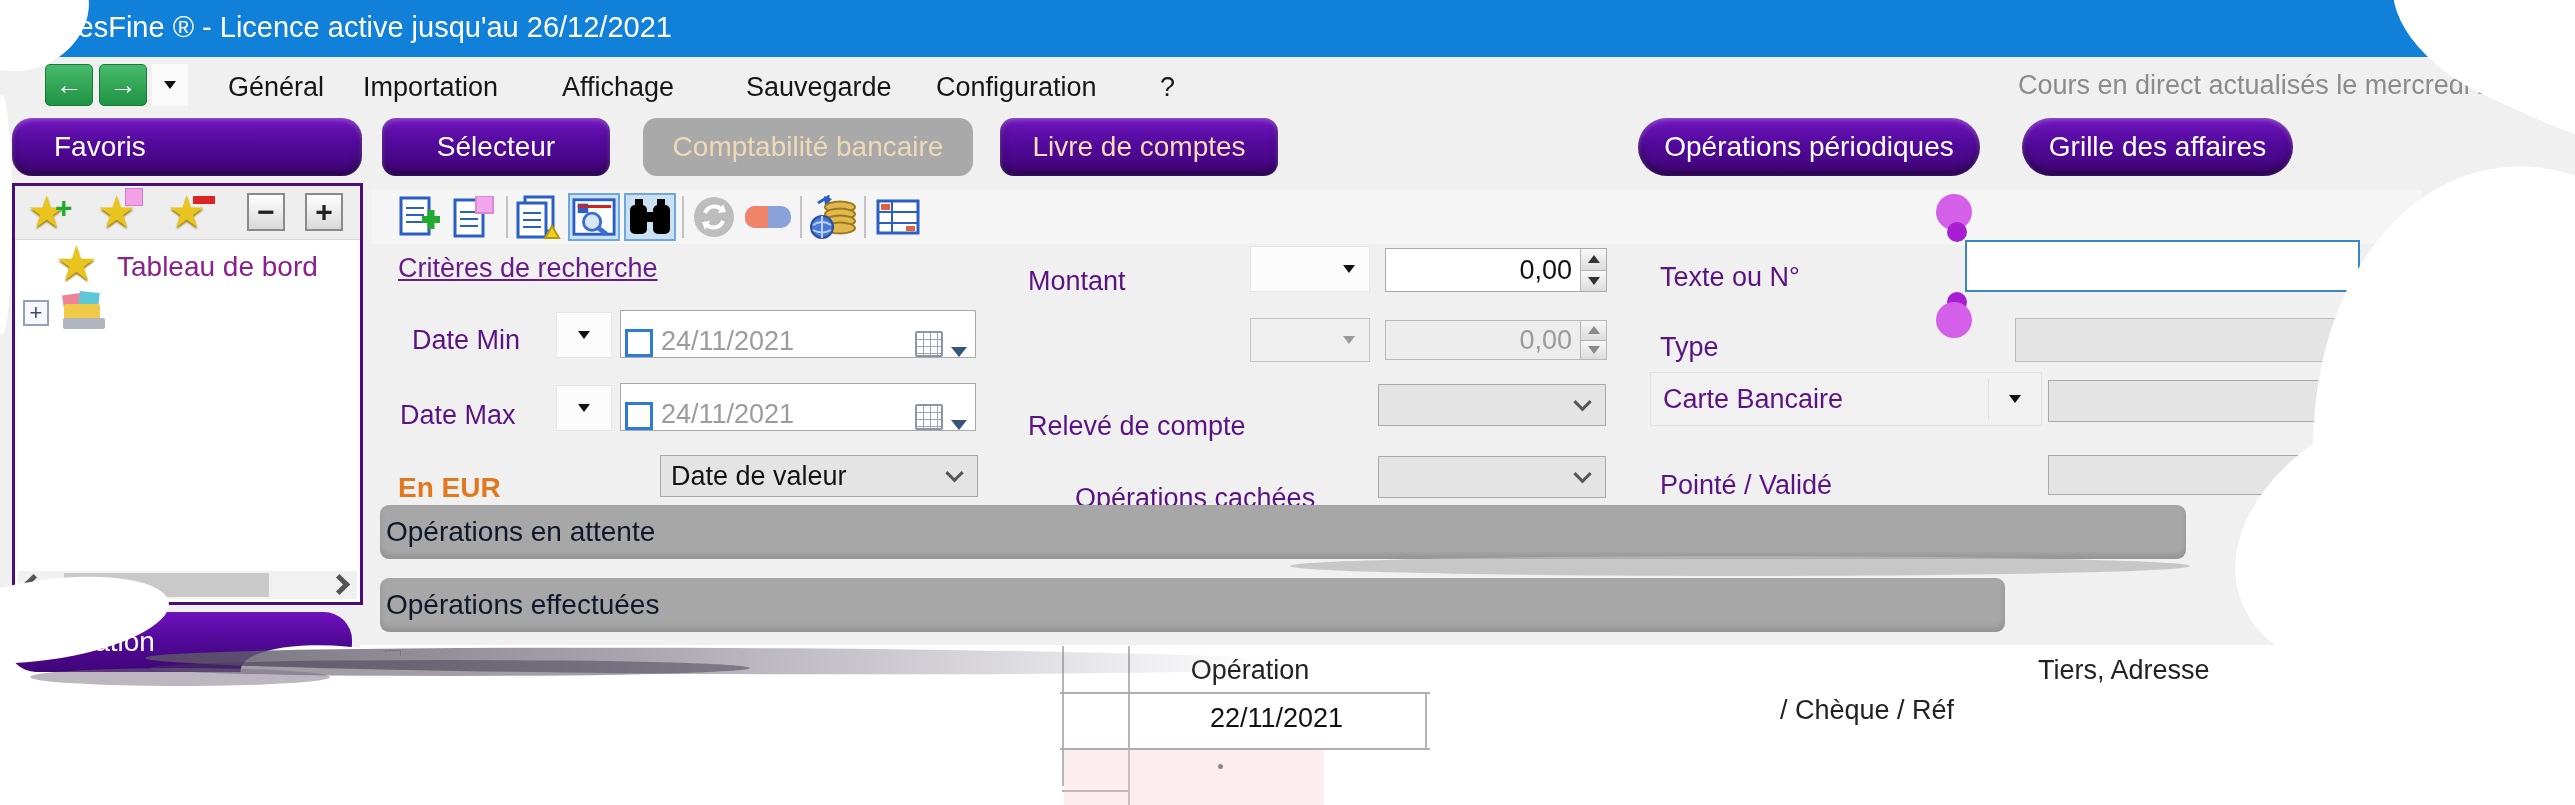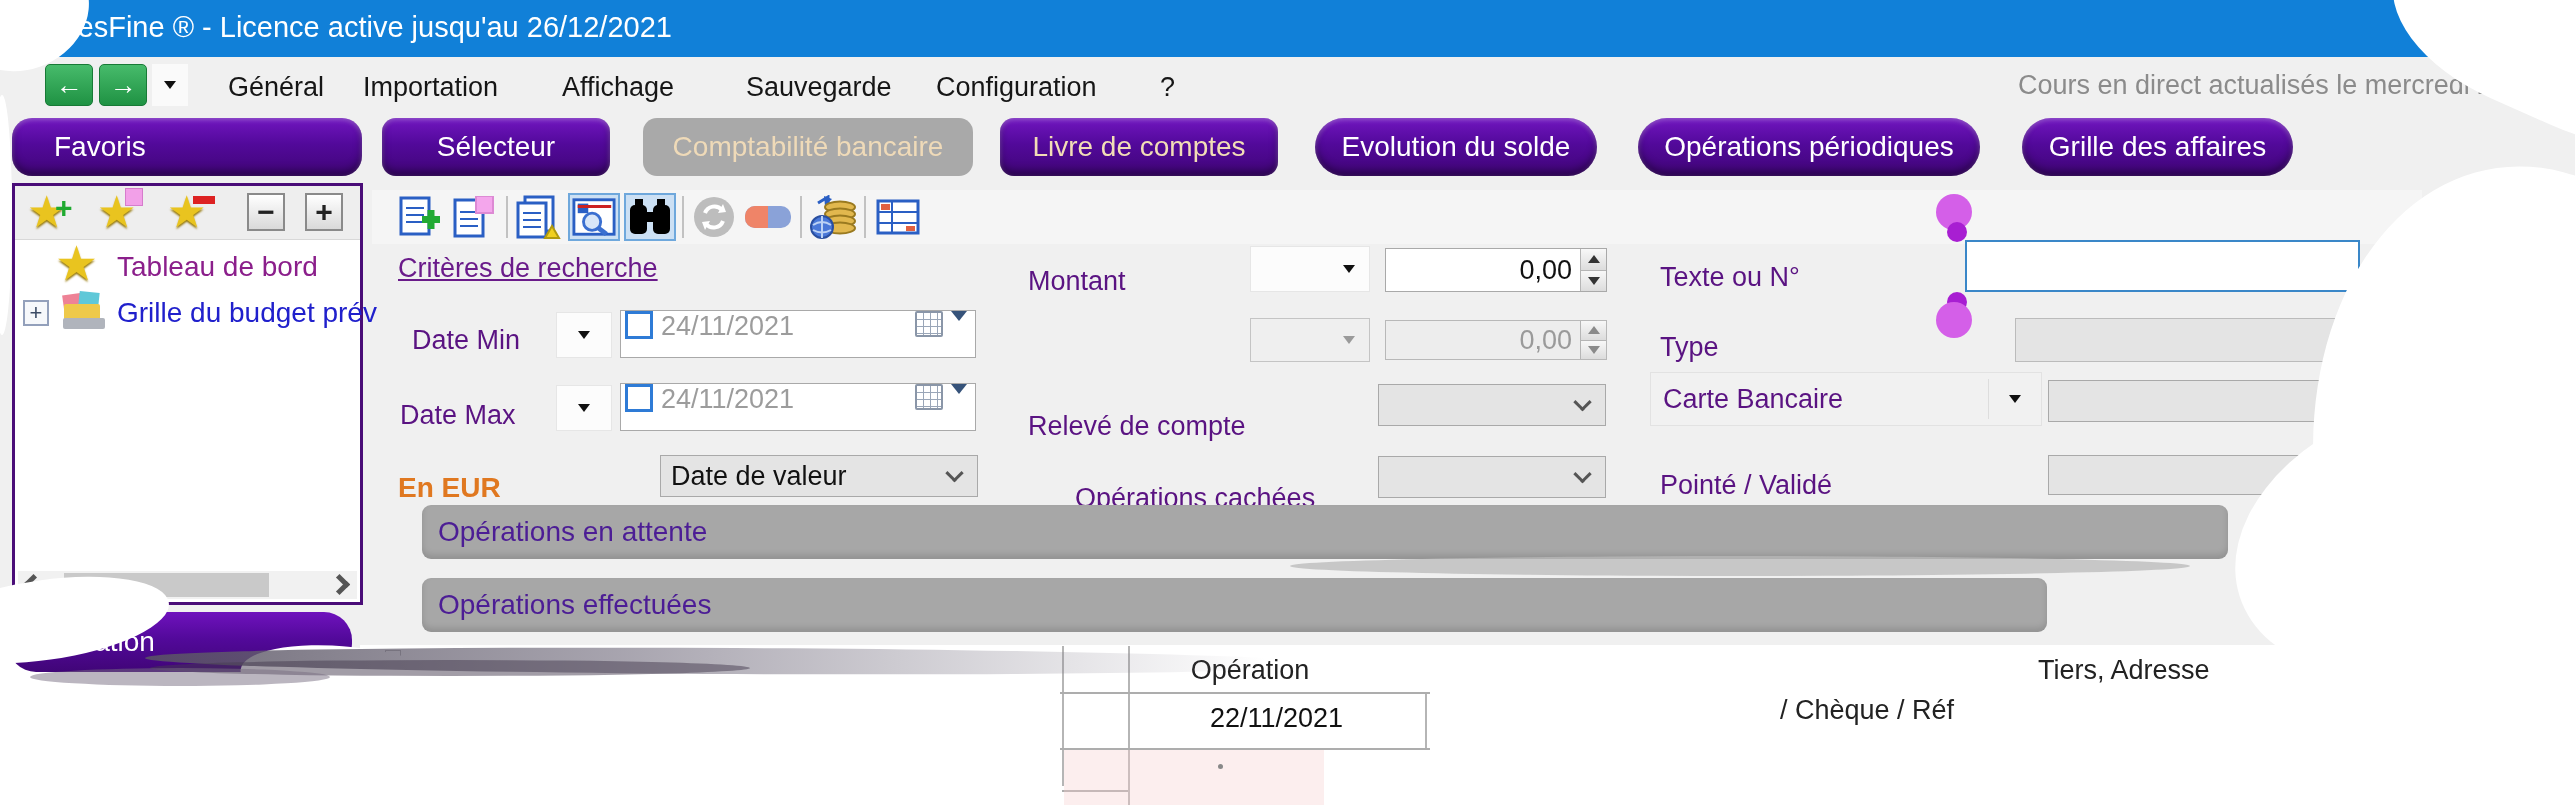--- a/index.html
+++ b/index.html
@@ -57,21 +57,21 @@
 .gsel { background:#e4e4e4; border:1px solid #a9a9a9; position:absolute; }
 .gsel .txt { font-size:27px; line-height:40px; padding-left:10px; color:#111; }
 .chev { position:absolute; right:16px; top:50%; width:13px; height:13px;
   border-right:3px solid #555; border-bottom:3px solid #555; transform:translateY(-72%) rotate(45deg); }
 .tri { width:0; height:0; border-left:8px solid transparent; border-right:8px solid transparent; border-top:10px solid #101010; }
 .tri.sm { border-left-width:6px; border-right-width:6px; border-top-width:8px; }
 .tri.gray { border-top-color:#9a9a9a; }
 .tri.blue { border-top-color:#36537a; }
 .minicombo { background:#fcfcfc; border:1px solid #e6e6e6; display:flex; align-items:center; justify-content:center; position:absolute; }
 .minicombo.dis { background:#efefef; border-color:#c4c4c4; }
-.datefield { background:#fff; border:1px solid #a9a9a9; display:flex; align-items:flex-start; position:absolute; }
+.datefield { background:#fff; border:1px solid #a9a9a9; display:flex; align-items:flex-end; position:absolute; }
 .datefield .cb { width:28px; height:28px; border:3px solid #2e7bd6; background:#fff; margin-left:4px; flex:none; }
 .datefield .dtext { color:#9c9c9c; font-size:27px; margin-left:8px; flex:1; }
 .cal { width:28px; height:26px; border:2px solid #8a96a8; border-radius:2px; margin-right:8px; flex:none;
   background:linear-gradient(#ffffff,#e4e9f1);
   background-image:repeating-linear-gradient(90deg,transparent 0 6px,#9aa6b8 6px 7px),
                    repeating-linear-gradient(180deg,transparent 0 6px,#9aa6b8 6px 7px); }
 .spin { background:#fff; border:1px solid #a9a9a9; display:flex; position:absolute; }
 .spin.dis { background:#ededed; border-color:#b8b8b8; }
 .spin .val { flex:1; text-align:right; font-size:27px; display:flex; align-items:center; justify-content:flex-end; padding-right:8px; }
 .spin.dis .val { color:#9a9a9a; }
@@ -79,22 +79,22 @@
 .spin .btns > div { flex:1; background:linear-gradient(#f8f8f8,#dcdcdc); display:flex; align-items:center; justify-content:center; }
 .spin .btns > div:first-child { border-bottom:1px solid #b5b5b5; }
 .utri { width:0; height:0; border-left:6px solid transparent; border-right:6px solid transparent; border-bottom:8px solid #333; }
 .dtri { width:0; height:0; border-left:6px solid transparent; border-right:6px solid transparent; border-top:8px solid #333; }
 
 
 .focusinput { left:1965px; top:240px; width:395px; height:52px; background:#fff; border:2px solid #3a87c8; }
 .hcircle { border-radius:50%; position:absolute; }
 
 
-.secbar { left:380px; height:54px; background:#a7a7a7; border-radius:9px; color:#4c1d95; font-size:28px;
-  display:flex; align-items:center; padding-left:16px; box-shadow:inset 0 -4px 6px rgba(0,0,0,.13);margin-left:42px; }
+.secbar { left:380px; height:54px; background:#a7a7a7; border-radius:9px; color:#0f172a; font-size:28px;
+  display:flex; align-items:center; padding-left:6px; box-shadow:inset 0 -4px 6px rgba(0,0,0,.13); }
 
 
 .thead { top:650px; height:40px; line-height:40px; font-size:27px; color:#222; white-space:nowrap; }
 .hl { background:#adadad; height:2px; position:absolute; }
 .vl { background:#b5b5b5; width:2px; position:absolute; }
 
 
 .white { background:#fff; position:absolute; }
 .smear { position:absolute; border-radius:50%; }
 </style>
@@ -118,21 +118,20 @@
   <div class="abs menu-item" style="left:562px;">Affichage</div>
   <div class="abs menu-item" style="left:746px;">Sauvegarde</div>
   <div class="abs menu-item" style="left:936px;">Configuration</div>
   <div class="abs menu-item" style="left:1160px;">?</div>
   <div class="abs status">Cours en direct actualisés le mercredi 24 n</div>
 
   <div class="abs pbtn" style="left:12px; width:350px; border-radius:20px; justify-content:flex-start; padding-left:42px;">Favoris</div>
   <div class="abs pbtn" style="left:382px; width:228px;">Sélecteur</div>
   <div class="abs pbtn disabled" style="left:643px; width:330px;">Comptabilité bancaire</div>
   <div class="abs pbtn cream" style="left:1000px; width:278px;">Livre de comptes</div>
-  <div class="abs pbtn round" style="left:1315px; width:282px;">Evolution du solde</div>
   <div class="abs pbtn round" style="left:1638px; width:342px;">Opérations périodiques</div>
   <div class="abs pbtn round" style="left:2022px; width:271px;">Grille des affaires</div>
 
   <div class="abs panel">
     <div class="abs panel-strip">
       <span class="abs star" style="left:12px; top:2px;">★<span class="abs" style="left:28px; top:-4px; font-size:30px; color:#1faa30; text-shadow:none; font-weight:bold;">+</span></span>
       <span class="abs star" style="left:82px; top:2px;">★<span class="abs" style="left:28px; top:0; width:18px; height:18px; background:#f2a0e8; border:1px solid #d67ccc;"></span></span>
       <span class="abs star" style="left:152px; top:2px;">★<span class="abs" style="left:26px; top:8px; width:22px; height:8px; background:#dd2222;"></span></span>
       <div class="abs sqbtn" style="left:232px; top:7px;">−</div>
       <div class="abs sqbtn" style="left:290px; top:7px;">+</div>
@@ -142,21 +141,20 @@
       <span class="treelabel abs" style="left:62px; color:#8b1f8b;">Tableau de bord</span>
     </div>
     <div class="abs" style="left:8px; top:104px; width:340px; height:46px;">
       <span class="plusbox abs" style="left:0; top:10px;">+</span>
       <span class="abs" style="left:38px; top:2px; width:48px; height:40px;">
         <i class="abs" style="left:2px; top:2px; width:20px; height:14px; background:#ee8296; transform:rotate(-8deg);"></i>
         <i class="abs" style="left:18px; top:0; width:20px; height:14px; background:#5fc8d8; transform:rotate(6deg);"></i>
         <i class="abs" style="left:3px; top:12px; width:36px; height:16px; background:#eec94a; border-radius:2px;"></i>
         <i class="abs" style="left:2px; top:26px; width:42px; height:11px; background:#b0b4bc; border-radius:2px;"></i>
       </span>
-      <span class="treelabel abs" style="left:94px; color:#2020cc;">Grille du budget prév</span>
     </div>
     <div class="abs hscroll">
       <span class="chl abs" style="left:8px; top:6px;"></span>
       <div class="thumb abs"></div>
       <span class="chr abs" style="right:10px; top:6px;"></span>
     </div>
   </div>
 
   <div class="abs tstrip"></div>
   <div class="abs ticon" style="left:396px;">

